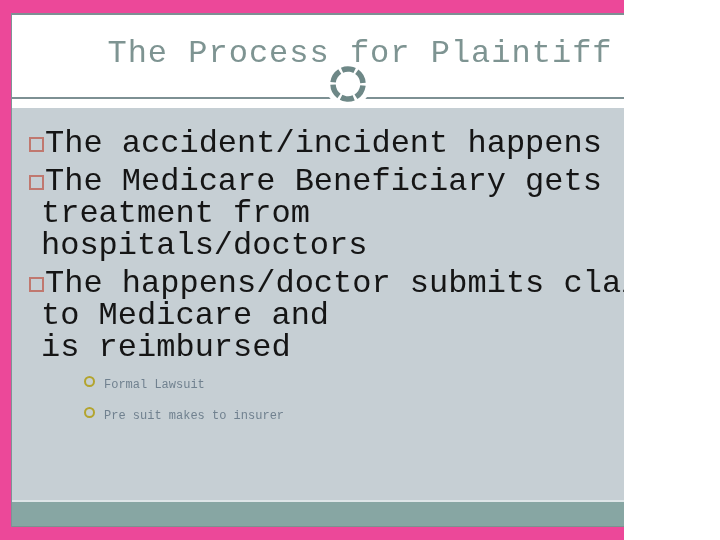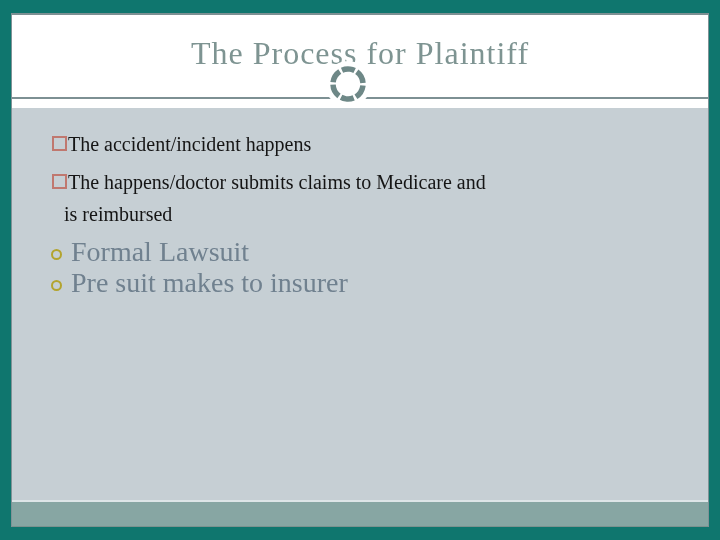--- a/index.html
+++ b/index.html
@@ -1,20 +1,20 @@
 <!DOCTYPE html>
 <html><head>
 <meta charset="utf-8">
 <style>
   html, body { margin: 0; padding: 0; background: #ffffff; }
   .slide {
     position: relative;
-    width: 720px; height: 540px;
-    background: #0f766e;
-    font-family: Liberation Serif, serif;
+    width: 624px; height: 540px;
+    background: #ec4899;
+    font-family: Liberation Mono, monospace;
     overflow: hidden;
   }
   .frame {
     position: absolute;
     left: 11px; top: 13px;
     width: 696px; height: 514px;
     border-left: 1px solid #7f9296;
     border-right: 1px solid #7f9296;
     display: flex;
     flex-direction: column;
@@ -48,40 +48,40 @@
   }
   .ornament {
     position: absolute;
     left: 324px; top: 60px;
     width: 48px; height: 48px;
     z-index: 2;
   }
   
   .b1 {
     margin: 0 0 6px 0;
-    padding-left: 52px;
+    padding-left: 29px;
     text-indent: -12px;
-    font-size: 20px;
+    font-size: 32px;
     line-height: 32px;
     color: #151515;
   }
   .b1 .sq {
     display: inline-block;
     width: 11px; height: 11px;
     border: 2px solid #c0786f;
     margin-right: 1px;
     vertical-align: 0px;
     background: transparent;
   }
   
   .b2 {
     margin: 0;
-    padding-left: 59px;
+    padding-left: 92px;
     text-indent: -20px;
-    font-size: 28px;
+    font-size: 12px;
     line-height: 31px;
     color: #70818f;
   }
   .b2 .ring {
     display: inline-block;
     width: 7px; height: 7px;
     border: 2px solid #b3a42e;
     border-radius: 50%;
     margin-right: 9px;
     vertical-align: 1px;
@@ -98,20 +98,22 @@
     <div class="title-box">
       <h1>The Process for Plaintiff</h1>
     </div>
 
     <div class="title-gap"></div>
 
     <div class="content">
 
       <p class="b1"><span class="sq"></span><span class="btxt">The accident/incident happens</span></p>
 
+      <p class="b1"><span class="sq"></span><span class="btxt">The Medicare Beneficiary gets treatment from
+hospitals/doctors</span></p>
 
       <p class="b1"><span class="sq"></span><span class="btxt">The happens/doctor submits claims to Medicare and
 is reimbursed</span></p>
 
 
       <p class="b2"><span class="ring"></span><span class="btxt">Formal Lawsuit</span></p>
 
       <p class="b2"><span class="ring"></span><span class="btxt">Pre suit makes to insurer</span></p>
 
     </div>

